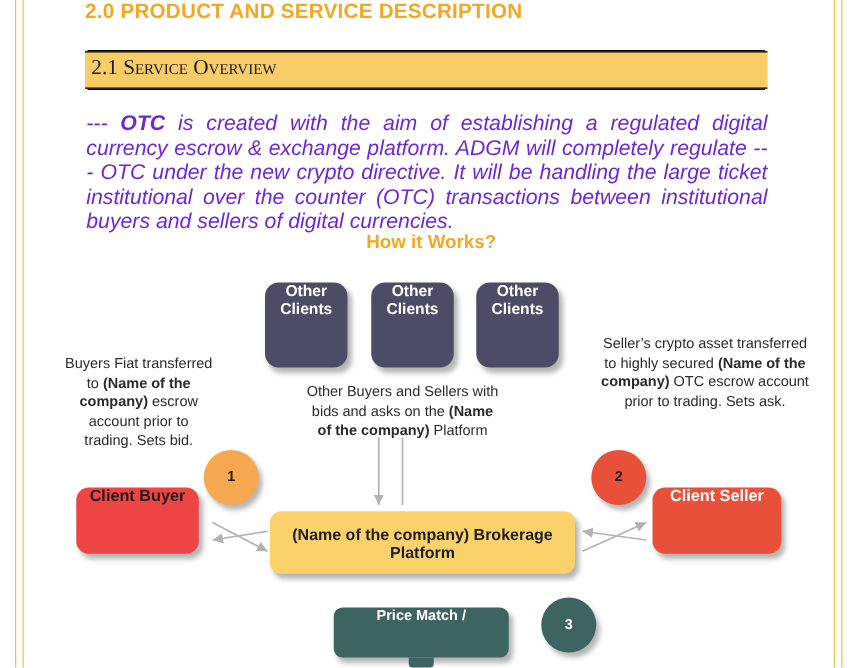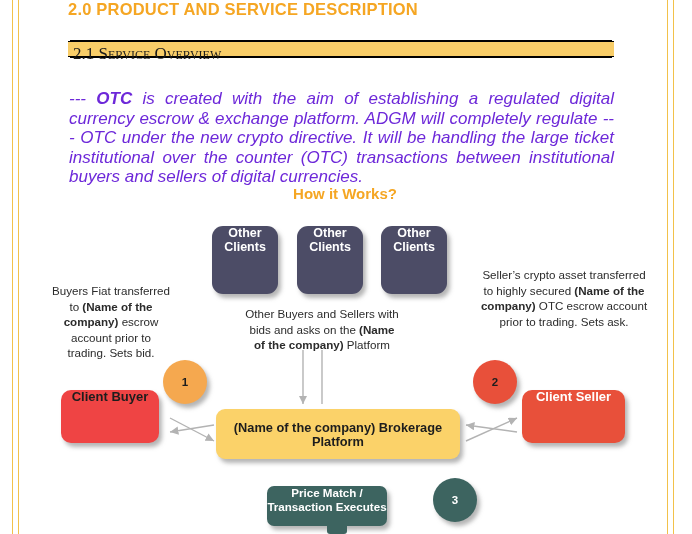--- a/index.html
+++ b/index.html
@@ -38,21 +38,21 @@
     font-weight: bold;
     color: #f5a623;
     letter-spacing: 0.2px;
   }
 
   .section-band {
     position: absolute;
     left: 68px;
     top: 41px;
     width: 546px;
-    height: 16px;
+    height: 30px;
     background: #f8cd68;
     border-top: 1px solid #000;
     border-bottom: 1px solid #000;
     box-sizing: border-box;
     box-shadow: 0 -3px 0 -2px #000, 0 3px 0 -2px #000;
   }
   .section-band-text {
     position: absolute;
     left: 5px;
     top: 2px;
@@ -143,21 +143,21 @@
     width: 244px;
     height: 50px;
     padding: 12px 8px;
   }
   .price-match {
     background: #3d6460;
     color: #ffffff;
     font-size: 11.6px;
     left: 267px;
     top: 486px;
-    width: 120px;
+    width: 140px;
     height: 40px;
     border-radius: 7px;
   }
   .price-match-tab {
     position: absolute;
     left: 327px;
     top: 526px;
     width: 20px;
     height: 8px;
     background: #3d6460;
@@ -294,16 +294,15 @@
 <div class="node brokerage">
   <div>
     <span>(Name of the company)  Brokerage</span><br>
     <span>Platform</span>
   </div>
 </div>
 
 <div class="node price-match">
   <div>
     <span>Price Match /</span><br>
-    <span>Transaction Executes</span>
   </div>
 </div>
 <div class="price-match-tab"></div>
 
 </body></html>

